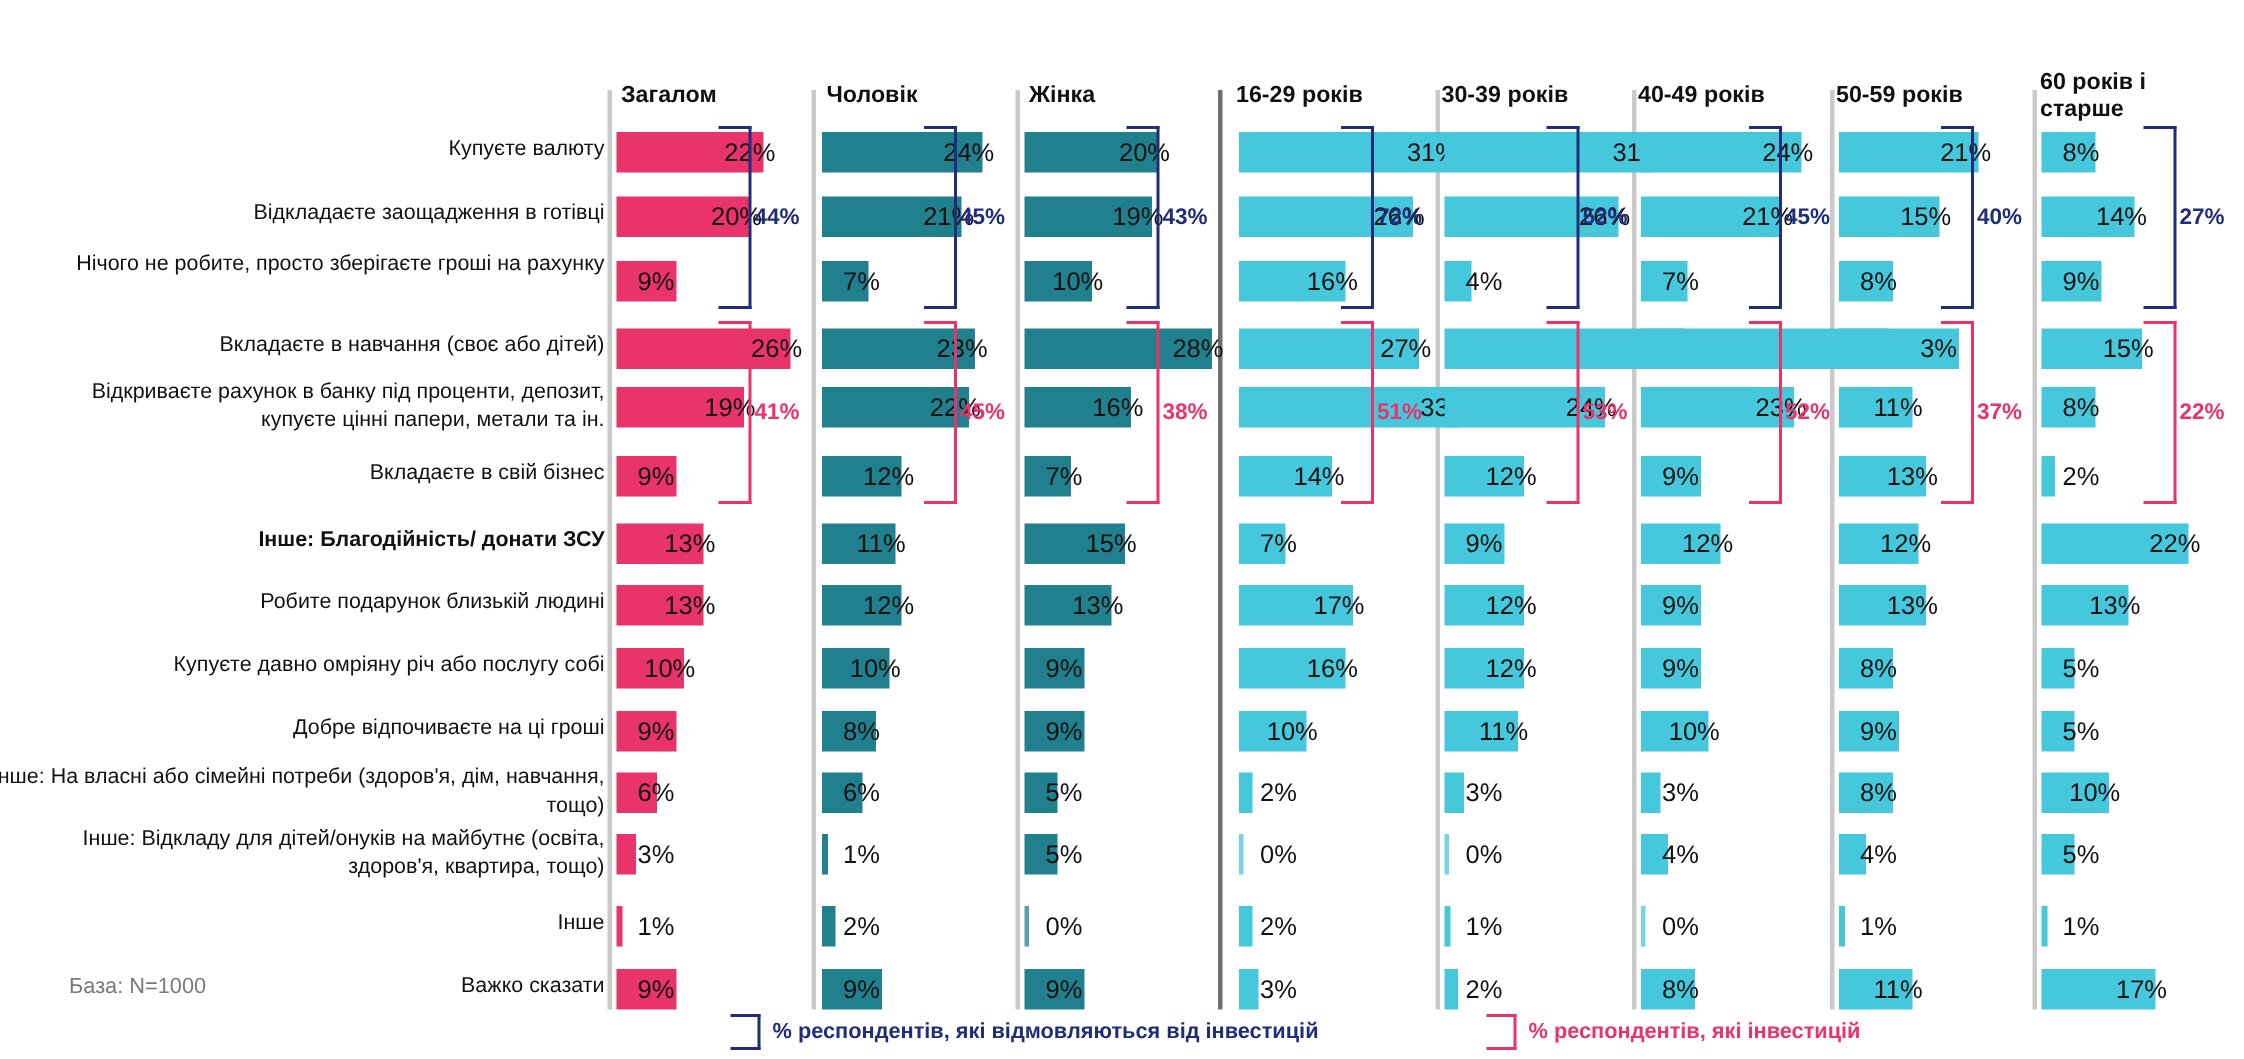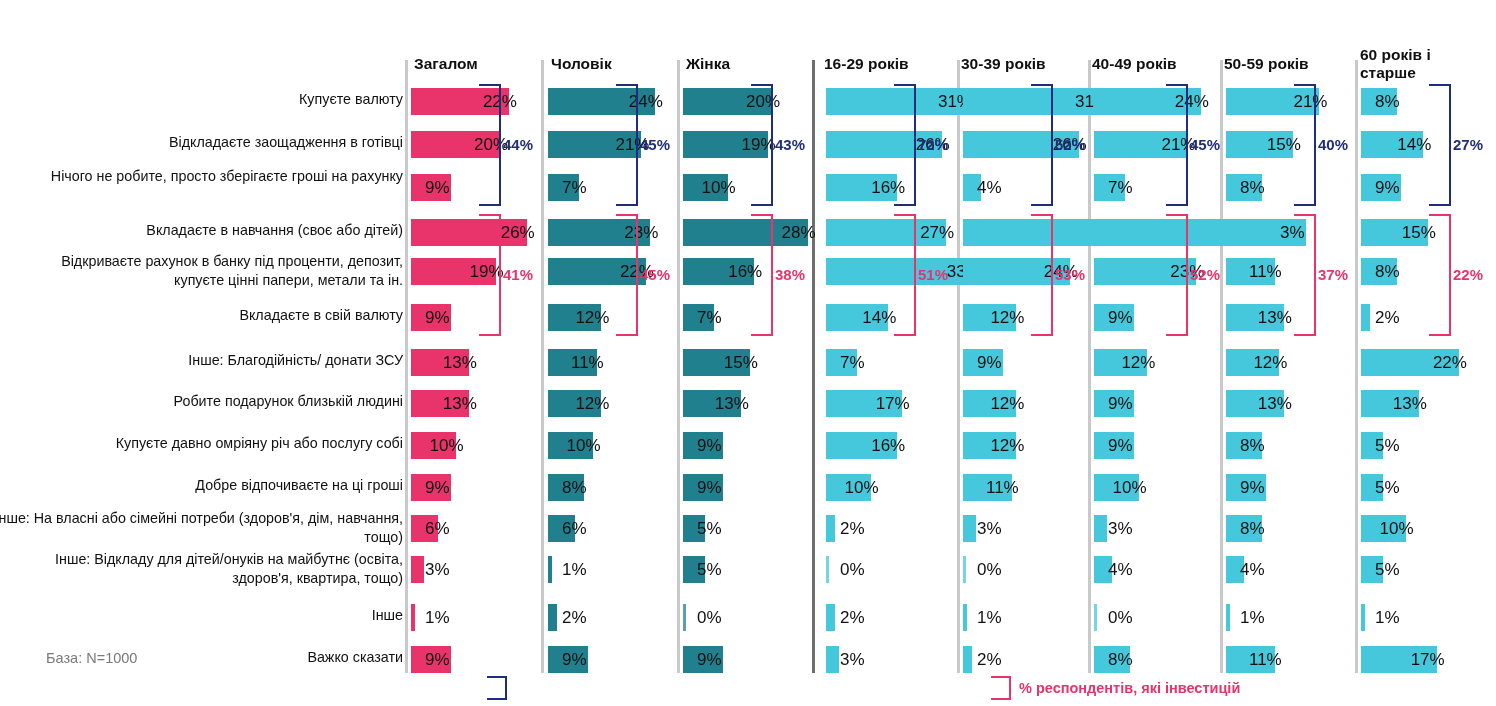--- a/index.html
+++ b/index.html
@@ -88,22 +88,22 @@
       <div class="vsep" style="left: 1088px; top: 60px; height: 613px;"></div>
       <div class="vsep" style="left: 1220px; top: 60px; height: 613px;"></div>
       <div class="vsep" style="left: 1355px; top: 60px; height: 613px;"></div>
     </div>
   <div id="labels">
       <div class="rowlabel" style="top: 90px; width: 380px; right: 1093px;">Купуєте валюту</div>
       <div class="rowlabel" style="top: 133px; width: 380px; right: 1093px;">Відкладаєте заощадження в готівці</div>
       <div class="rowlabel" style="top: 167px; width: 380px; right: 1093px;">Нічого не робите, просто зберігаєте гроші на рахунку</div>
       <div class="rowlabel" style="top: 221px; width: 380px; right: 1093px;">Вкладаєте в навчання (своє або дітей)</div>
       <div class="rowlabel" style="top: 252px; width: 380px; right: 1093px;">Відкриваєте рахунок в банку під проценти, депозит, купуєте цінні папери, метали та ін.</div>
-      <div class="rowlabel" style="top: 306px; width: 380px; right: 1093px;">Вкладаєте в свій валюту</div>
-      <div class="rowlabel" style="top: 351px; width: 380px; right: 1093px;">Інше: Благодійність/ донати ЗСУ</div>
+      <div class="rowlabel" style="top: 306px; width: 380px; right: 1093px;">Вкладаєте в свій бізнес</div>
+      <div class="rowlabel" style="top: 351px; width: 380px; right: 1093px; font-weight: bold;">Інше: Благодійність/ донати ЗСУ</div>
       <div class="rowlabel" style="top: 392px; width: 380px; right: 1093px;">Робите подарунок близькій людині</div>
       <div class="rowlabel" style="top: 434px; width: 380px; right: 1093px;">Купуєте давно омріяну річ або послугу собі</div>
       <div class="rowlabel" style="top: 476px; width: 380px; right: 1093px;">Добре відпочиваєте на ці гроші</div>
       <div class="rowlabel" style="top: 509px; width: 420px; right: 1093px;">Інше: На власні або сімейні потреби (здоров'я, дім, навчання, тощо)</div>
       <div class="rowlabel" style="top: 550px; width: 400px; right: 1093px;">Інше: Відкладу для дітей/онуків на майбутнє (освіта, здоров'я, квартира, тощо)</div>
       <div class="rowlabel" style="top: 606px; width: 380px; right: 1093px;">Інше</div>
       <div class="rowlabel" style="top: 648px; width: 380px; right: 1093px;">Важко сказати</div>
     </div>
   <div id="bars">
       <div class="barwrap" style="left: 411px; top: 88px; width: 130px;">
@@ -654,20 +654,21 @@
       <div class="sum pink" style="left: 1453px; top: 266px;">22%</div>
     </div>
 
   <div class="basenote">База: N=1000</div>
 
   <div class="legbk" style="left:487px;top:676px;width:20px;height:24px;">
     <i style="left:0;top:0;width:20px;height:2px;background:#1f2d7a;"></i>
     <i style="left:18px;top:0;width:2px;height:24px;background:#1f2d7a;"></i>
     <i style="left:0;top:22px;width:20px;height:2px;background:#1f2d7a;"></i>
   </div>
+  <div class="legend-item navy" style="left:515px;top:680px;">% респондентів, які відмовляються від інвестицій</div>
 
   <div class="legbk" style="left:991px;top:676px;width:20px;height:24px;">
     <i style="left:0;top:0;width:20px;height:2px;background:#E8336B;"></i>
     <i style="left:18px;top:0;width:2px;height:24px;background:#E8336B;"></i>
     <i style="left:0;top:22px;width:20px;height:2px;background:#E8336B;"></i>
   </div>
   <div class="legend-item pink" style="left:1019px;top:680px;">% респондентів, які інвестицій</div>
 
 </div>
 

